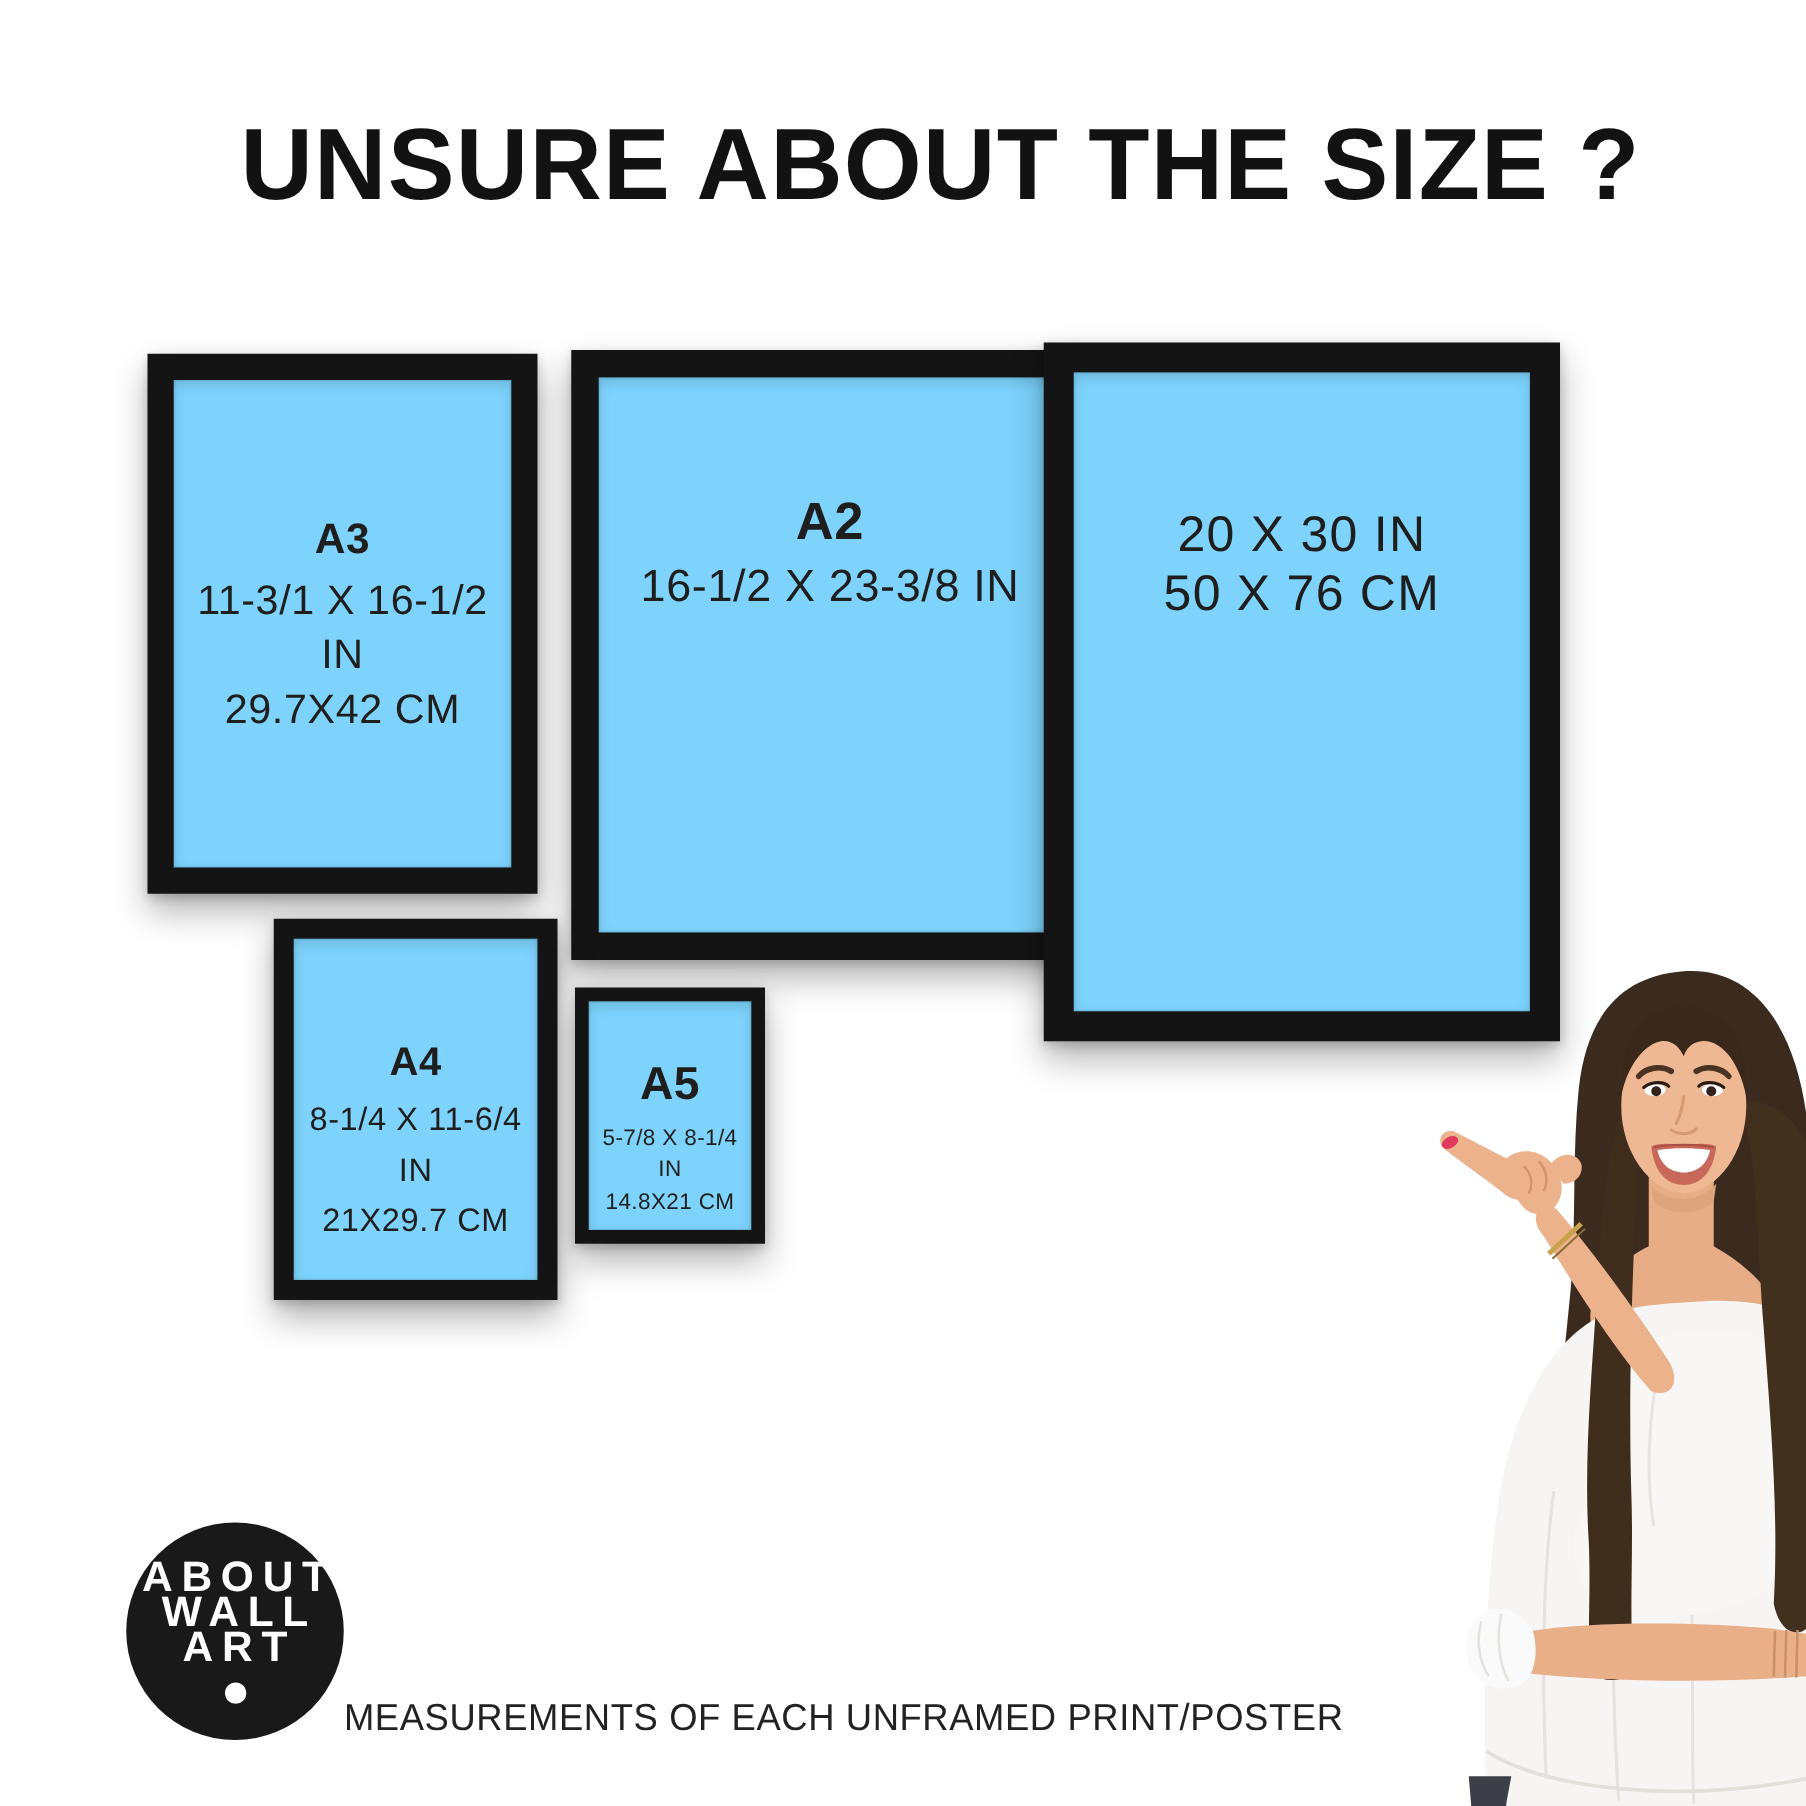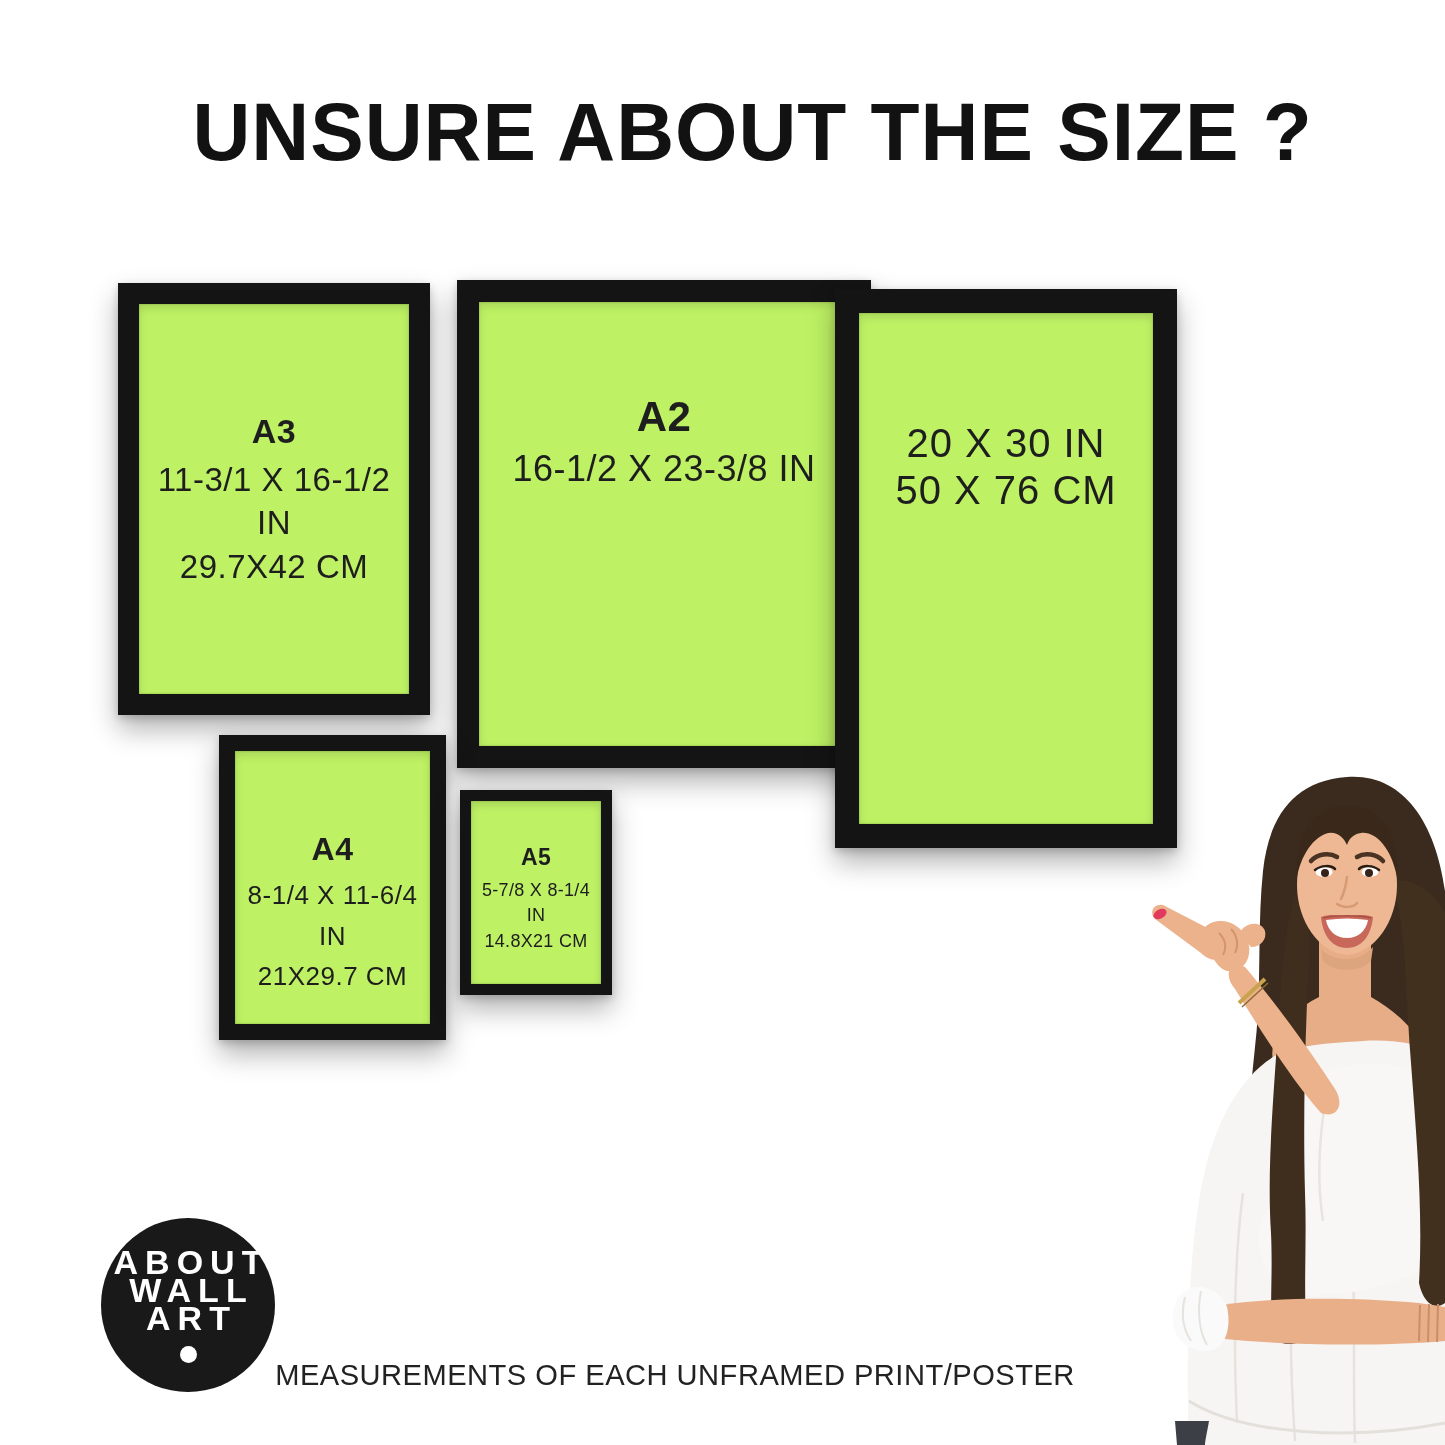--- a/index.html
+++ b/index.html
@@ -16,50 +16,50 @@
     letter-spacing:1px; color:#121212;
     transform:scaleX(0.99); transform-origin:center;
     white-space:nowrap;
   }
   
   .frame {
     position:absolute; background:#141414;
     box-shadow: 0 14px 26px rgba(0,0,0,0.30), 0 3px 8px rgba(0,0,0,0.18);
   }
   .mat {
-    position:absolute; background:#bef264;
+    position:absolute; background:#7dd3fc;
     box-shadow: inset 0 4px 10px rgba(0,0,0,0.13), inset 0 0 2px rgba(0,0,0,0.28);
   }
   .ft { position:absolute; left:0; right:0; text-align:center; color:#1e1e1e; }
   .ft .lbl { display:block; font-weight:700; }
   .ft .ln  { display:block; }
 
   .f-a3 { left:118px; top:283px; width:312px; height:432px; }
   .f-a3 .mat { inset:21px; }
   .f-a3 .ft { top:27%; font-size:33px; line-height:1.33; letter-spacing:.5px; }
   .f-a3 .lbl { font-size:34px; margin-bottom:3px; }
 
   .f-a2 { left:457px; top:280px; width:414px; height:488px; }
   .f-a2 .mat { inset:22px; }
   .f-a2 .ft { top:20%; font-size:36px; line-height:1.26; letter-spacing:.5px; }
   .f-a2 .lbl { font-size:42px; margin-bottom:2px; }
 
-  .f-p20 { left:835px; top:289px; width:342px; height:559px;padding-left:20px; }
+  .f-p20 { left:835px; top:274px; width:413px; height:559px;padding-left:20px; }
   .f-p20 .mat { inset:24px; }
   .f-p20 .ft { top:21%; font-size:40px; line-height:1.16; letter-spacing:1px; }
 
   .f-a4 { left:219px; top:735px; width:227px; height:305px; }
   .f-a4 .mat { inset:16px; }
   .f-a4 .ft { top:27%; font-size:26px; line-height:1.55; letter-spacing:.5px; }
   .f-a4 .lbl { font-size:32px; margin-bottom:1px; }
 
   .f-a5 { left:460px; top:790px; width:152px; height:205px; }
   .f-a5 .mat { inset:11px; }
   .f-a5 .ft { top:22%; font-size:18px; line-height:1.42; letter-spacing:.3px; }
-  .f-a5 .lbl { font-size:23px; margin-bottom:4px; }
+  .f-a5 .lbl { font-size:37px; margin-bottom:4px; }
 
   
   .logo {
     position:absolute; left:101px; top:1218px; width:174px; height:174px;
     background:#191919; border-radius:50%;
     display:flex; flex-direction:column; align-items:center; justify-content:center;
     text-align:center;
   }
   .logo .l {
     color:#ffffff; font-weight:700; font-size:34px; line-height:28px;

